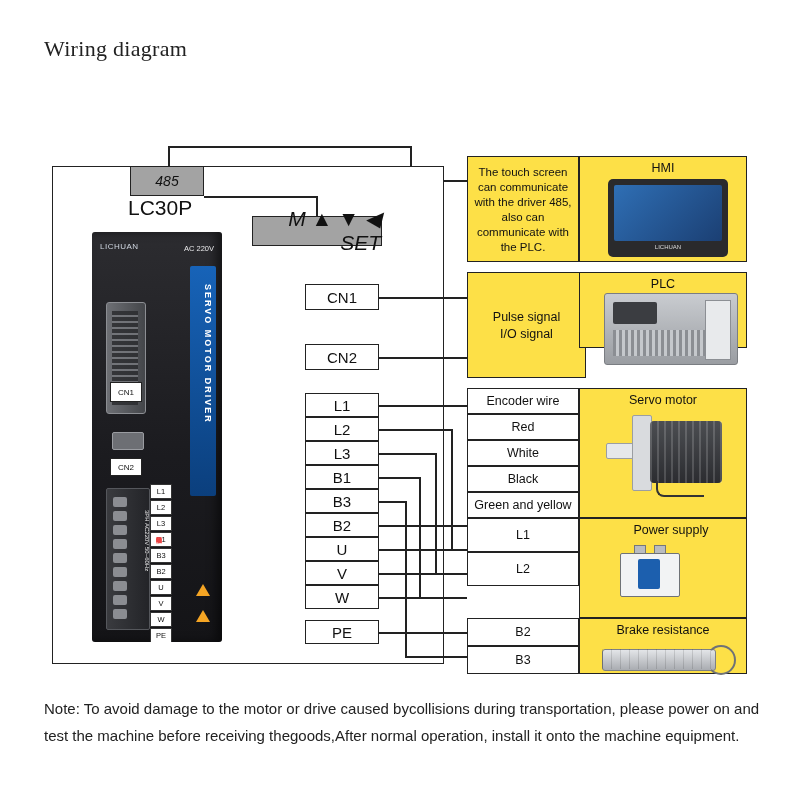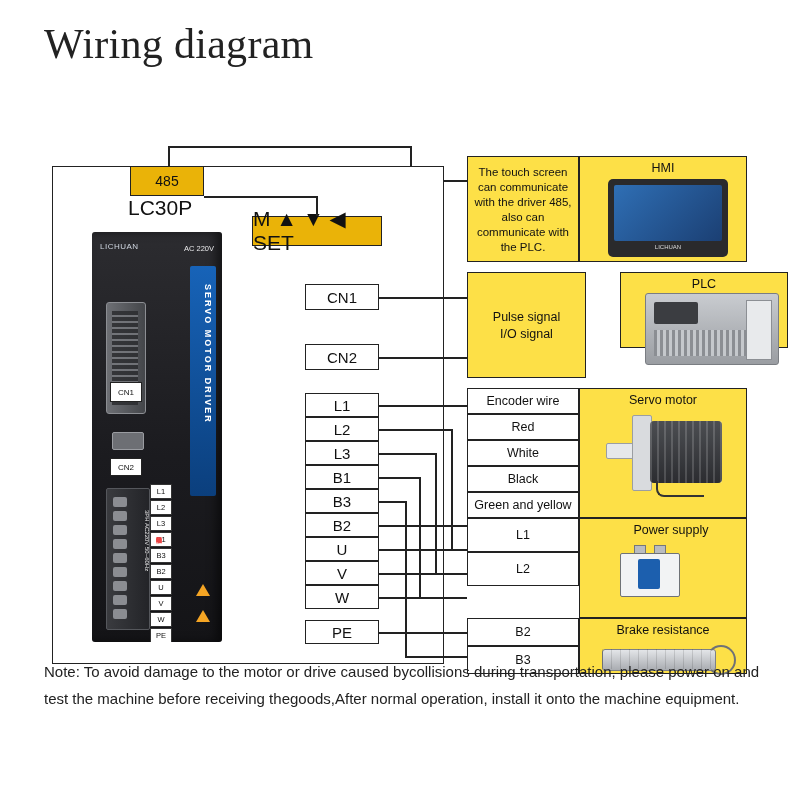--- a/index.html
+++ b/index.html
@@ -8,56 +8,57 @@
     background:#ffffff;
     font-family:"Liberation Sans", sans-serif;
     color:#111;
     position:relative;
     overflow:hidden;
   }
   .canvas{position:absolute;left:0;top:0;width:800px;height:800px;}
   .abs{position:absolute;}
 
   #title{
-    left:44px;top:20px;
-    font-size:42px;
+    left:44px;top:36px;
+    font-size:22px;
     font-family:"Liberation Serif", serif;
     font-weight:400;
     letter-spacing:.3px;
     color:#222;
   }
 
   .note-top{
     left:346px;top:90px;
     font-size:13.5px;
     line-height:21px;
     color:#222;
     white-space:nowrap;
   }
   .note-top .red{color:#e21b1b;}
 
   .bottom-note{
-    left:44px;top:658px;
+    left:44px;top:695px;
     width:720px;
     font-size:15px;
     line-height:27px;
     color:#222;
   }
 
   
   .box{
     border:1.6px solid #222;
-    background:#eab308;
+    background:#a3a3a3;
     box-sizing:border-box;
     display:flex;
     align-items:center;
     justify-content:center;
-    text-align:left;
+    text-align:right;
     font-size:14px;
     color:#111;
+    font-style:italic;
   }
   .line{background:#222;position:absolute;}
   .hline{height:1.6px;}
   .vline{width:1.6px;}
 
   
   #drive-frame{
     left:52px;top:166px;width:392px;height:498px;
     border:1.6px solid #222;box-sizing:border-box;background:#fff;
   }
@@ -317,21 +318,21 @@
       <div class="logo">LICHUAN</div>
     </div>
   </div>
 
   <div class="abs rbox" style="left:467px;top:272px;width:119px;height:106px;">
     <div style="padding:36px 4px 0 4px;font-size:12.5px;line-height:17px;text-align:center;">
       <div>Pulse signal</div>
       <div>I/O signal</div>
     </div>
   </div>
-  <div class="abs rbox" style="left:579px;top:272px;width:168px;height:76px;margin-left:41px;">
+  <div class="abs rbox" style="left:579px;top:272px;width:168px;height:76px;">
     <div class="cap">PLC</div>
     <div class="plc">
       <div class="panel"></div>
       <div class="vent"></div>
       <div class="right"></div>
     </div>
   </div>
 
   <div class="abs midcell" style="left:467px;top:388px;width:112px;height:26px;">Encoder wire</div>
   <div class="abs midcell" style="left:467px;top:414px;width:112px;height:26px;">Red</div>

